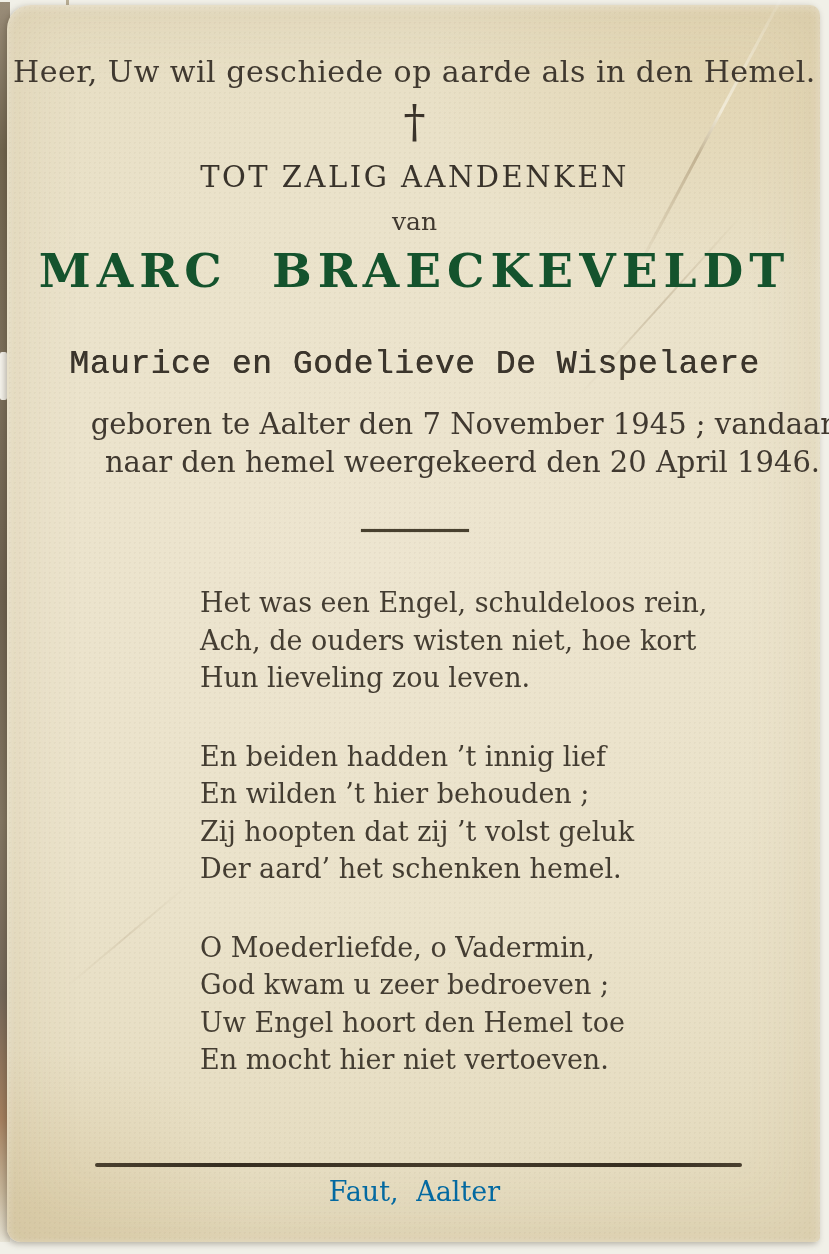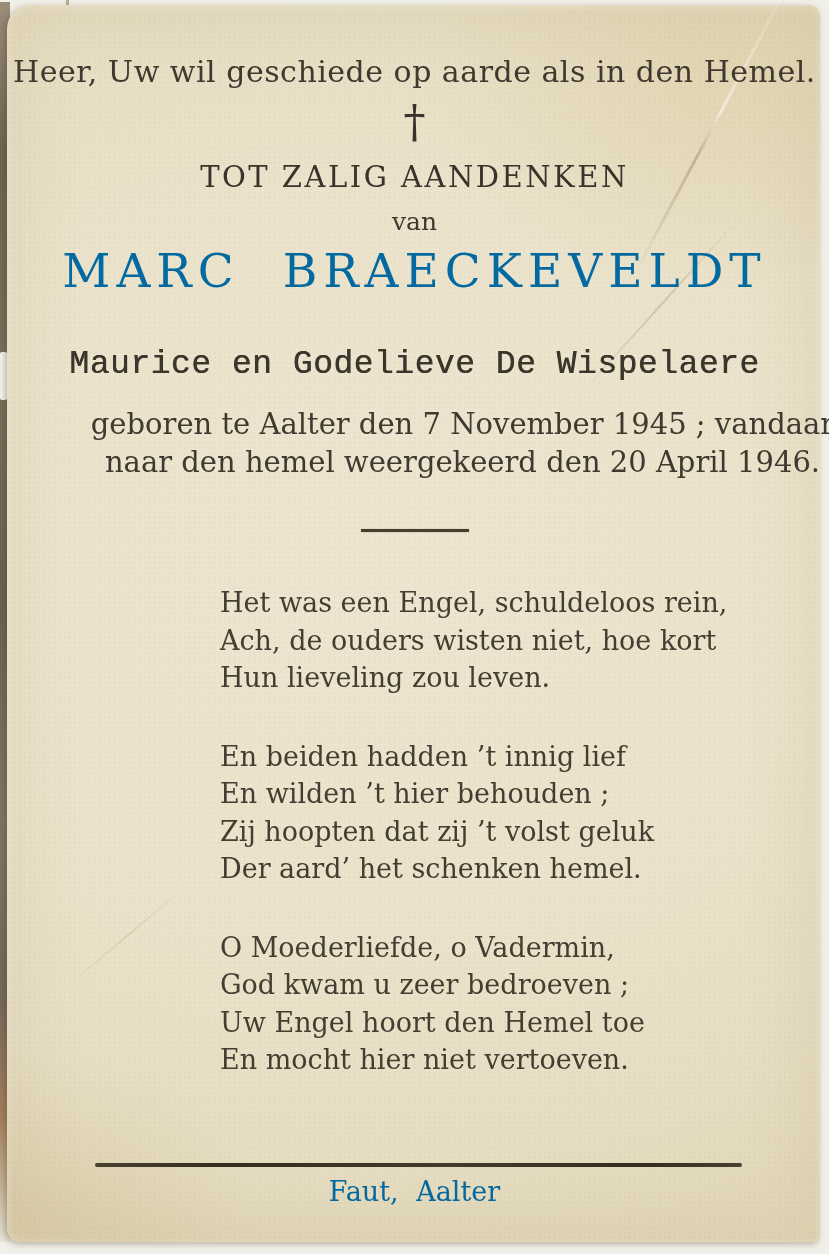--- a/index.html
+++ b/index.html
@@ -92,40 +92,39 @@
   .center-line {
     position: absolute;
     left: 0; width: 829px;
     text-align: center;
   }
 
   .epigraph   { top: 54px;  font-size: 30px; letter-spacing: 0.5px; }
   .cross      { top: 96px;  font-size: 44px; color: #3a332a; }
   .heading    { top: 160px; font-size: 29px; letter-spacing: 2.5px; color: #39332b; }
   .van        { top: 207px; font-size: 25px; }
-  .deceased   { top: 243px; font-size: 47px; font-weight: normal; letter-spacing: 6px; word-spacing: 22px; color: #0369a1; }
+  .deceased   { top: 243px; font-size: 47px; font-weight: bold; letter-spacing: 6px; word-spacing: 22px; color: #14532d; }
   .relation   { top: 312px; font-size: 26px; word-spacing: 11px; }
   .parents    { top: 346px; font-size: 33px; font-family: Liberation Mono, monospace; letter-spacing: 0.5px;
                 text-shadow: 0.4px 0 0 currentColor; color: #3b352c; }
   .dates      { top: 405px; font-size: 29px; line-height: 38px; margin-left: 48px; }
 
   .divider-small {
     position: absolute;
     left: 361px; top: 529px;
     width: 108px; height: 3px;
     background: #48402f;
     box-shadow: 0 0 1px rgba(72,64,47,0.8);
   }
 
   .poem {
     position: absolute;
     left: 200px; top: 584px;
     font-size: 27px;
     color: #443d32;
-    margin-left: 20px;
   }
   .stanza { margin-bottom: 41px; }
   .poem-line { line-height: 37.5px; white-space: nowrap; }
 
   .printer-rule {
     position: absolute;
     left: 95px; top: 1163px;
     width: 647px; height: 4px;
     background: linear-gradient(90deg, #4a402f 0%, #352d20 20%, #453b2a 55%, #352d20 85%, #4a402f 100%);
     border-radius: 2px;

